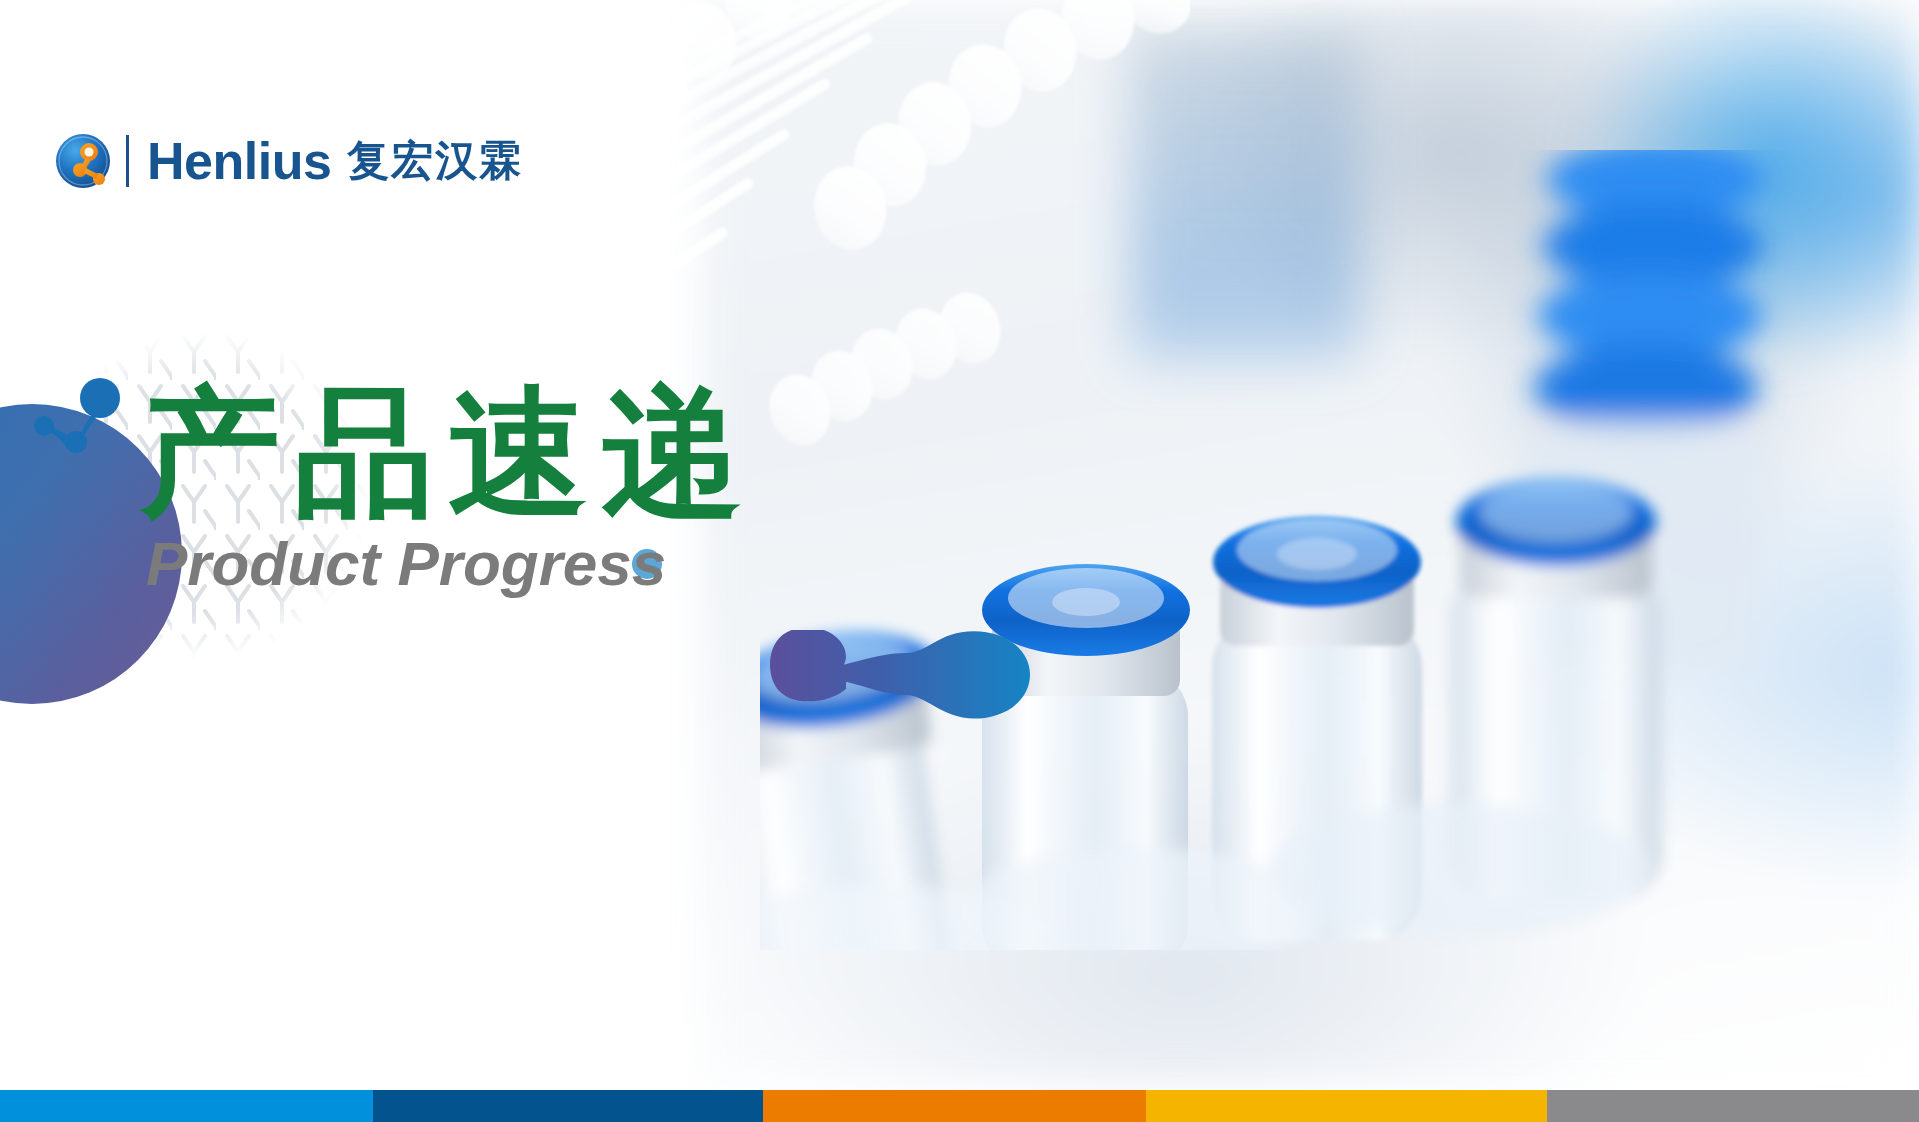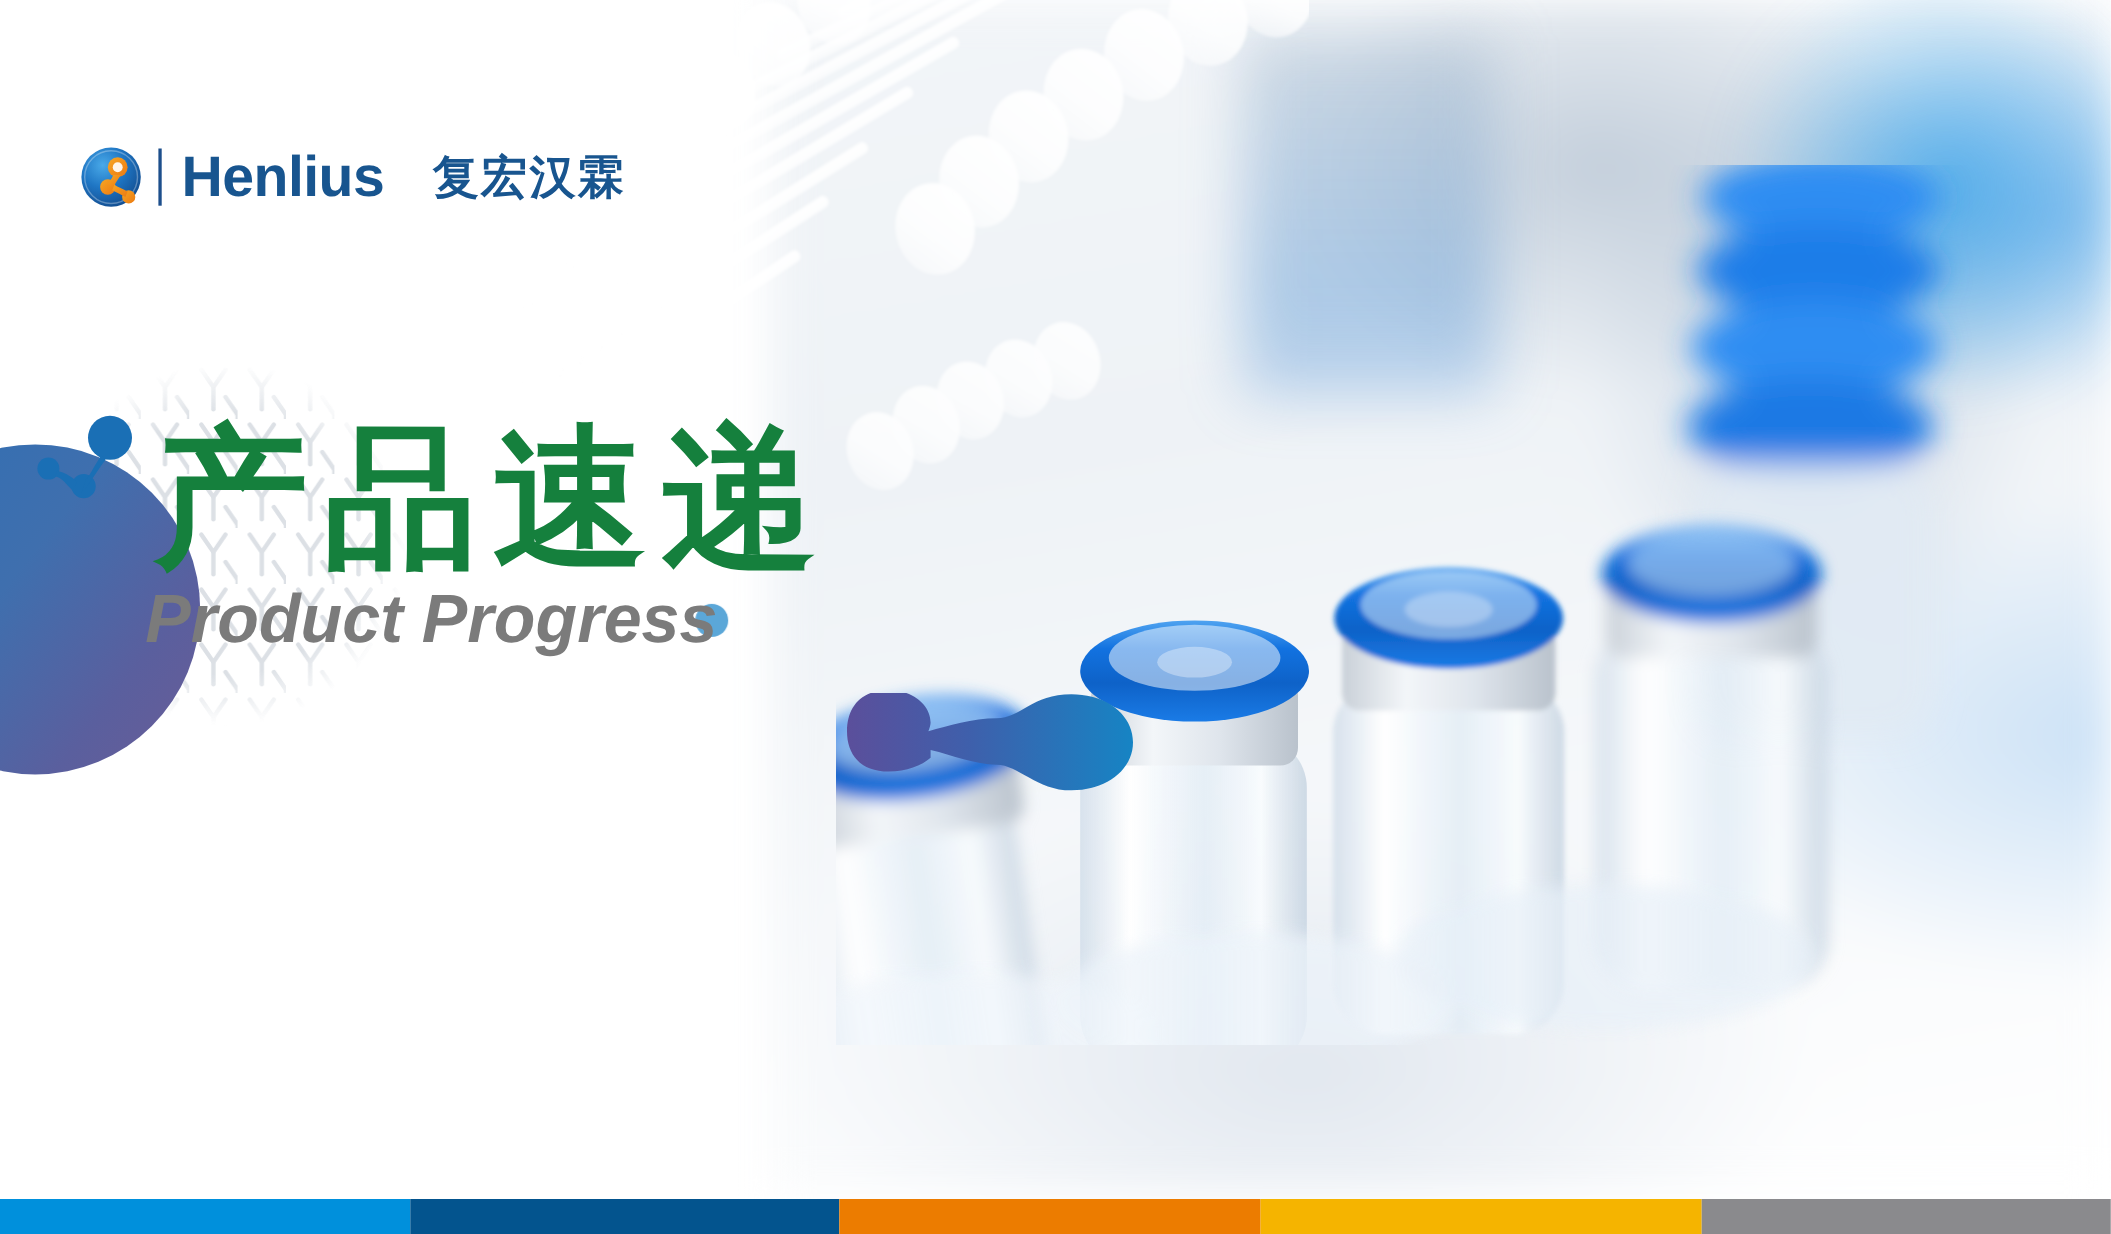--- a/index.html
+++ b/index.html
@@ -105,21 +105,21 @@
     top: 549px;
     width: 30px;
     height: 30px;
     border-radius: 50%;
     background: #5ba7d8;
   }
 
   
   .logo {
     position: absolute;
-    left: 72px;
+    left: 54px;
     top: 125px;
     display: flex;
     align-items: center;
     height: 72px;
   }
   .logo-mark { width: 58px; height: 58px; flex: 0 0 auto; }
   .logo-rule {
     width: 3px;
     height: 52px;
     background: #1d4f8c;
@@ -131,41 +131,41 @@
     font-weight: bold;
     color: #18558F;
     letter-spacing: -0.5px;
     line-height: 1;
     white-space: nowrap;
   }
   .logo-cn {
     font-size: 42px;
     font-weight: bold;
     color: #18558F;
-    margin-left: 44px;
+    margin-left: 16px;
     letter-spacing: 2px;
     line-height: 1;
     white-space: nowrap;
   }
 
   
   .title-cn {
     position: absolute;
     left: 140px;
     top: 376px;
     font-size: 140px;
     font-weight: bold;
     color: #15803d;
     letter-spacing: 14px;
     line-height: 1.1;
     white-space: nowrap;
   }
   .title-en {
     position: absolute;
-    left: 132px;
+    left: 146px;
     top: 528px;
     font-size: 62px;
     font-weight: bold;
     font-style: italic;
     color: #7b7b7b;
     letter-spacing: 0px;
     white-space: nowrap;
   }
 
   

